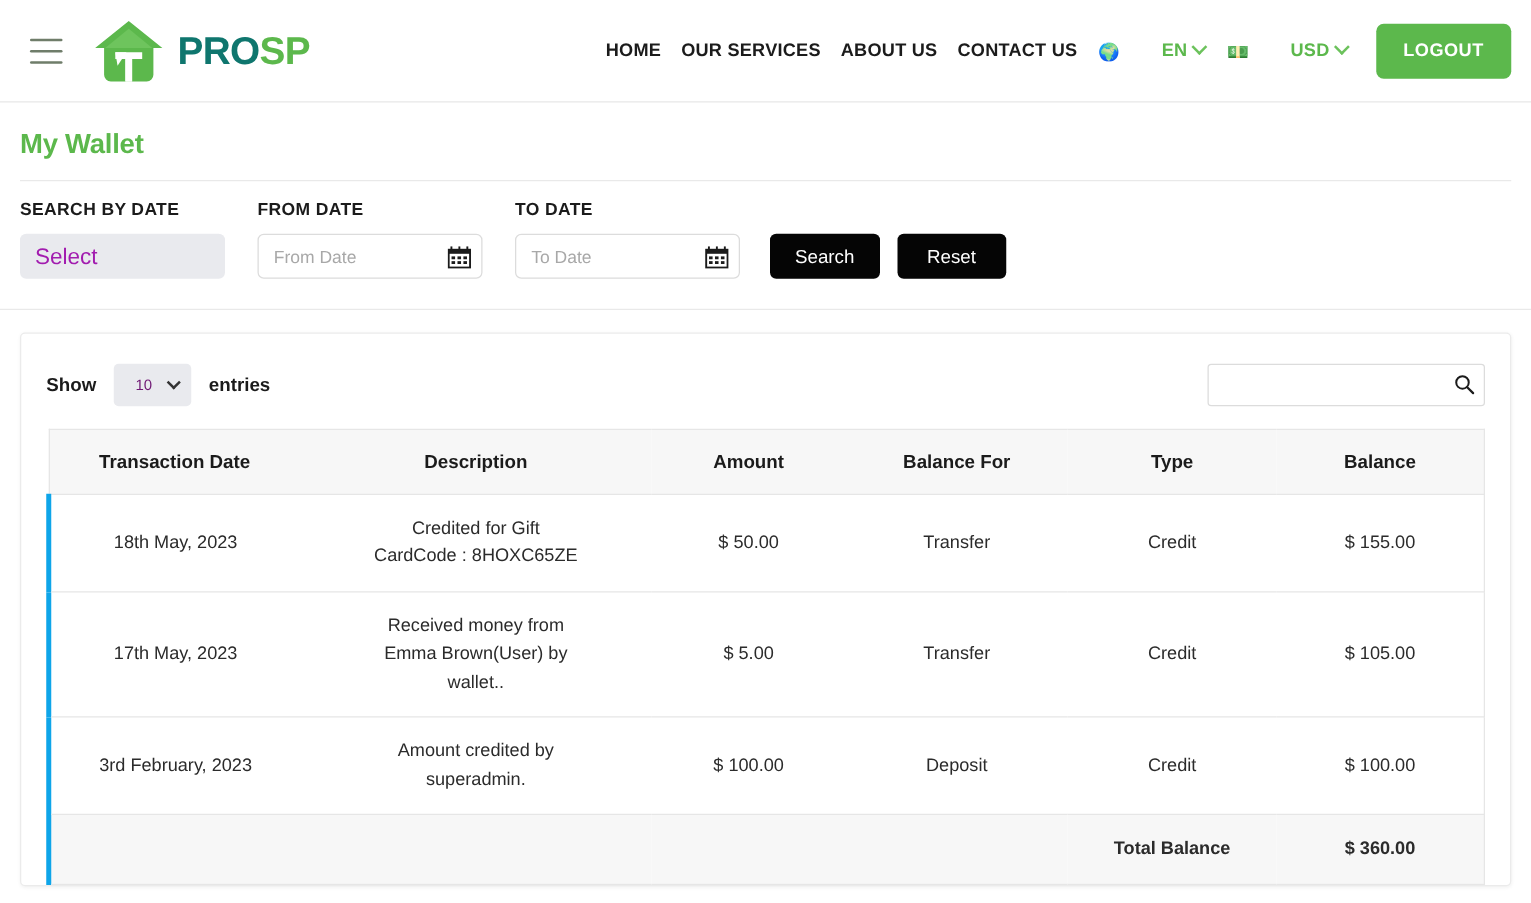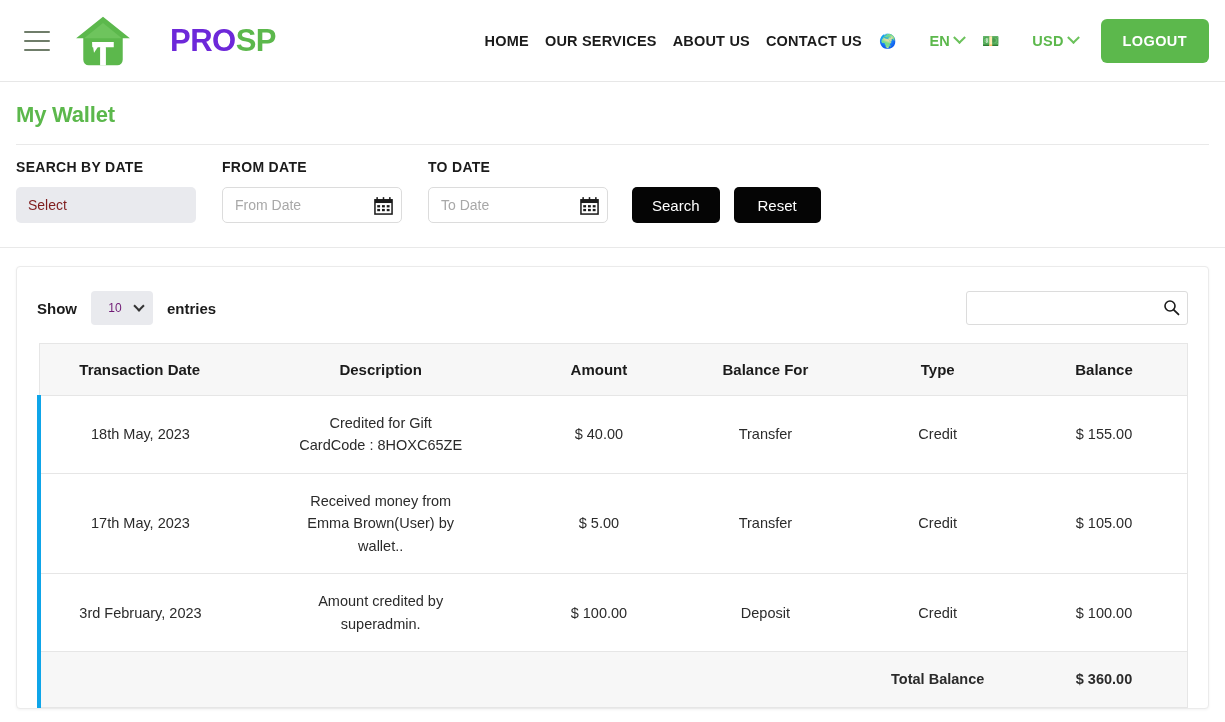--- a/index.html
+++ b/index.html
@@ -31,21 +31,21 @@
   .hamburger span {
     display: block; height: 2px; width: 100%;
     background: #6f7d6a; border-radius: 2px;
   }
   .brand { display: flex; align-items: center; gap: 10px; flex: none; }
   .brand-logo { width: 58px; height: 52px; flex: none; }
   .brand-text {
     font-size: 31px; font-weight: bold; letter-spacing: -0.5px;
     line-height: 1;
   }
-  .brand-text .pro { color: #6d28d9; margin-left: 28px; }
+  .brand-text .pro { color: #0f766e; }
   .brand-text .sp  { color: #5cb84c; }
 
   .nav {
     margin-left: auto;
     display: flex; align-items: center; gap: 0px;
   }
   .nav-link {
     font-size: 14.5px; font-weight: bold; color: #1b1b1b;
     letter-spacing: 0.2px; text-decoration: none;
     padding: 0 8px; white-space: nowrap; cursor: pointer;
@@ -91,25 +91,25 @@
   .filters {
     display: flex; align-items: flex-end; gap: 0;
     padding: 14px 16px 0 16px;
   }
   .field { display: flex; flex-direction: column; }
   .field-label {
     font-size: 14px; font-weight: bold; color: #1b1b1b;
     letter-spacing: 0.3px; margin-bottom: 12px; text-transform: uppercase;
   }
   .select-box {
-    width: 180px; height: 36px;
+    width: 164px; height: 36px;
     background: #e9eaee; border: none; border-radius: 5px;
     display: flex; align-items: center;
     padding: 0 12px;
-    font-size: 14px; color: #7f1d1d;
+    font-size: 18px; color: #a21caf;
     cursor: pointer;
   }
   .date-wrap { position: relative; margin-left: 26px; }
   .date-input {
     width: 180px; height: 36px;
     background: #ffffff; border: 1px solid #dcdcdc; border-radius: 5px;
     padding: 0 34px 0 12px;
     font-size: 14px; color: #2b2b2b;
     font-family: "Liberation Sans", sans-serif;
     outline: none;
@@ -368,21 +368,21 @@
       </tr>
     </thead>
     <tbody>
 
       <tr>
         <td>18th May, 2023</td>
         <td>
           <div>Credited for Gift</div>
           <div>CardCode : 8HOXC65ZE</div>
         </td>
-        <td>$ 40.00</td>
+        <td>$ 50.00</td>
         <td>Transfer</td>
         <td>Credit</td>
         <td>$ 155.00</td>
       </tr>
 
       <tr>
         <td>17th May, 2023</td>
         <td>
           <div>Received money from</div>
           <div>Emma Brown(User) by</div>

